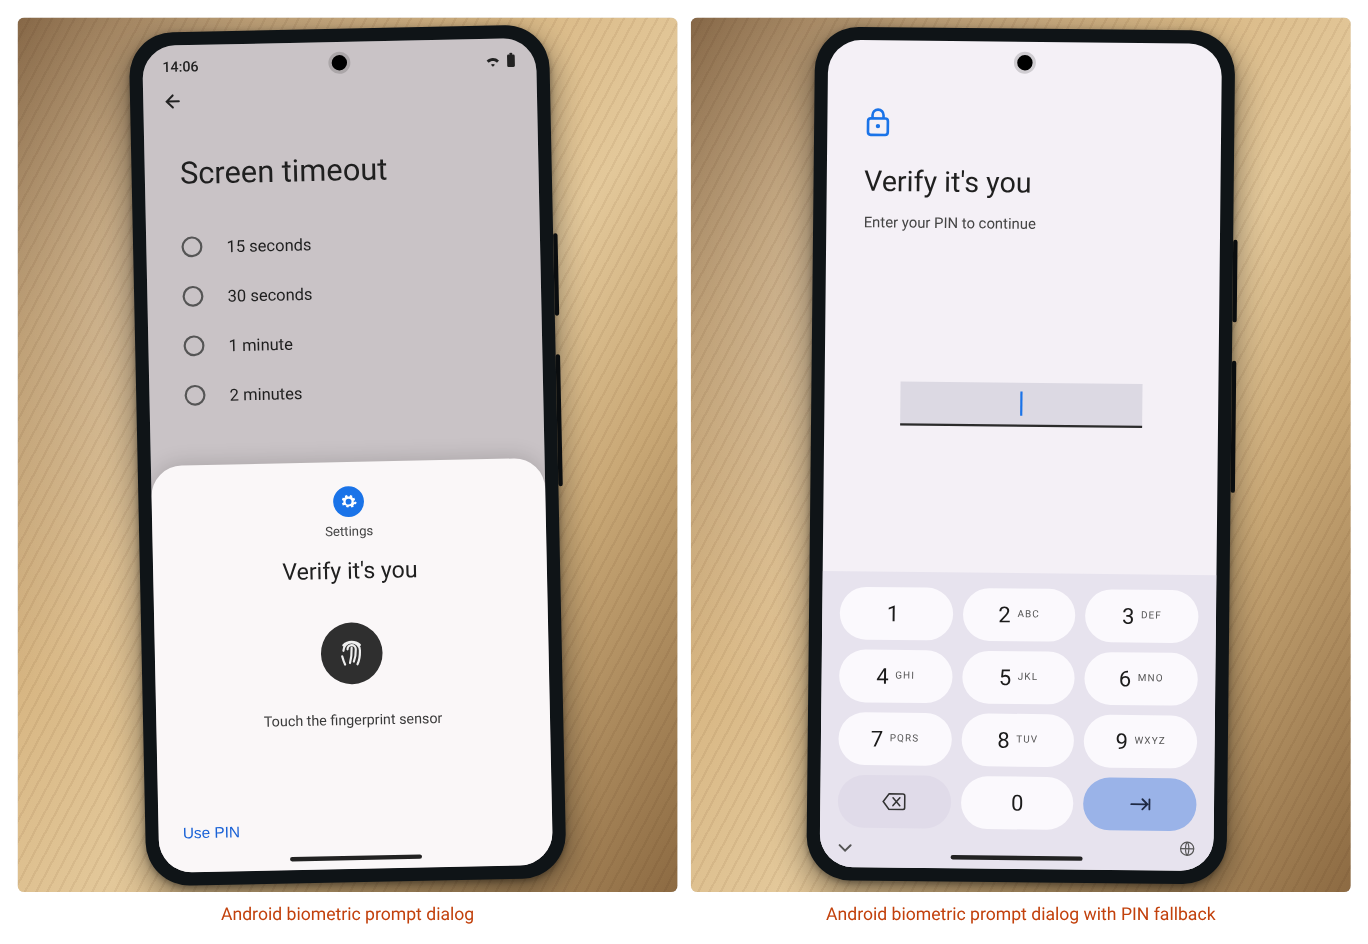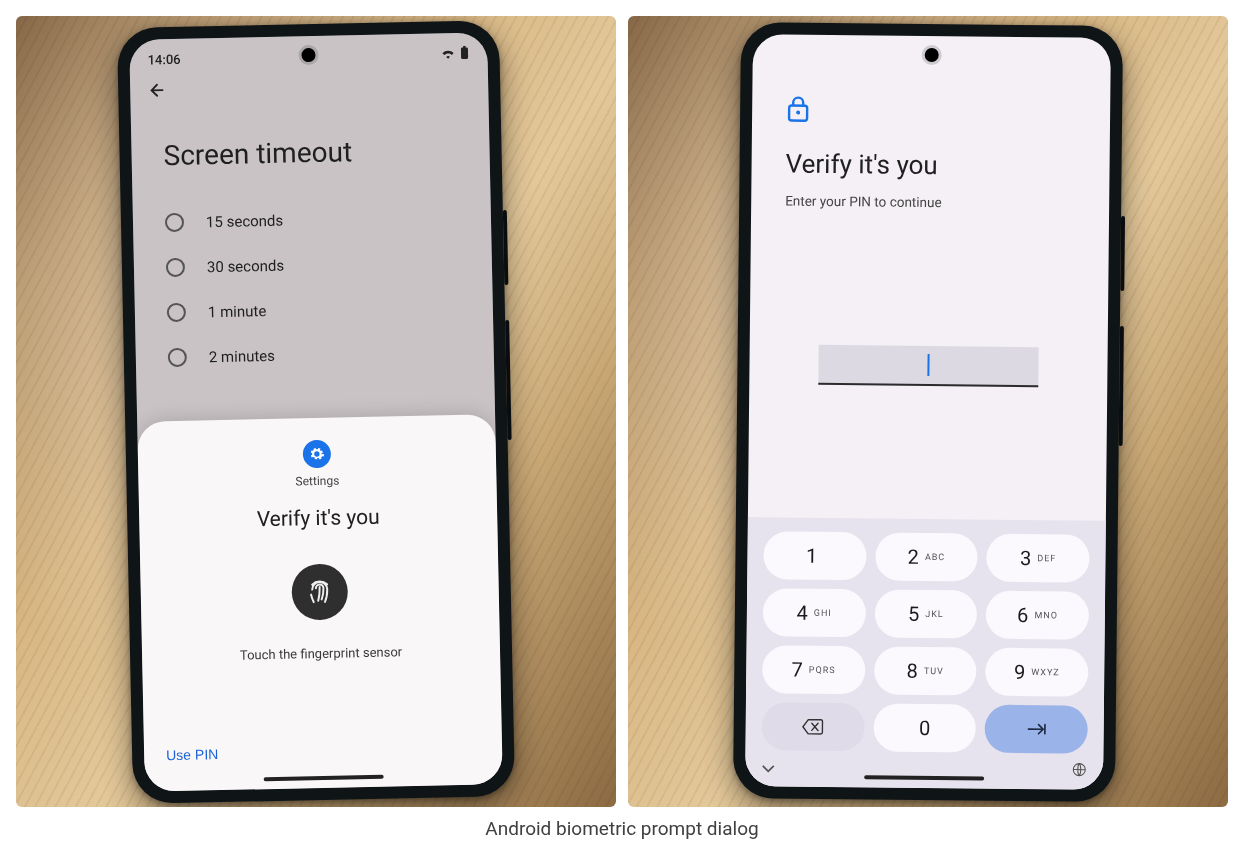--- a/index.html
+++ b/index.html
@@ -168,21 +168,21 @@
     position:absolute; bottom:8px; left:16px; right:16px;
     display:flex; justify-content:space-between; align-items:center;
     color:#555;
   }
 
   .caption-row {
     display:flex; gap:12px; padding:0 16px 18px;
   }
   .caption {
     flex:1; text-align:center;
-    font-size:19px; color:#404040;
+    font-size:16px; color:#c2410c;
   }
 </style>
 </head>
 <body>
 
 <div class="gallery">
 
   <div class="panel">
     <div class="wood"></div>
 
@@ -351,13 +351,14 @@
 
         <div class="nav-handle"></div>
       </div>
     </div>
   </div>
 
 </div>
 
 <div class="caption-row">
   <div class="caption">Android biometric prompt dialog</div>
+  <div class="caption">Android biometric prompt dialog with PIN fallback</div>
 </div>
 
 </body></html>

